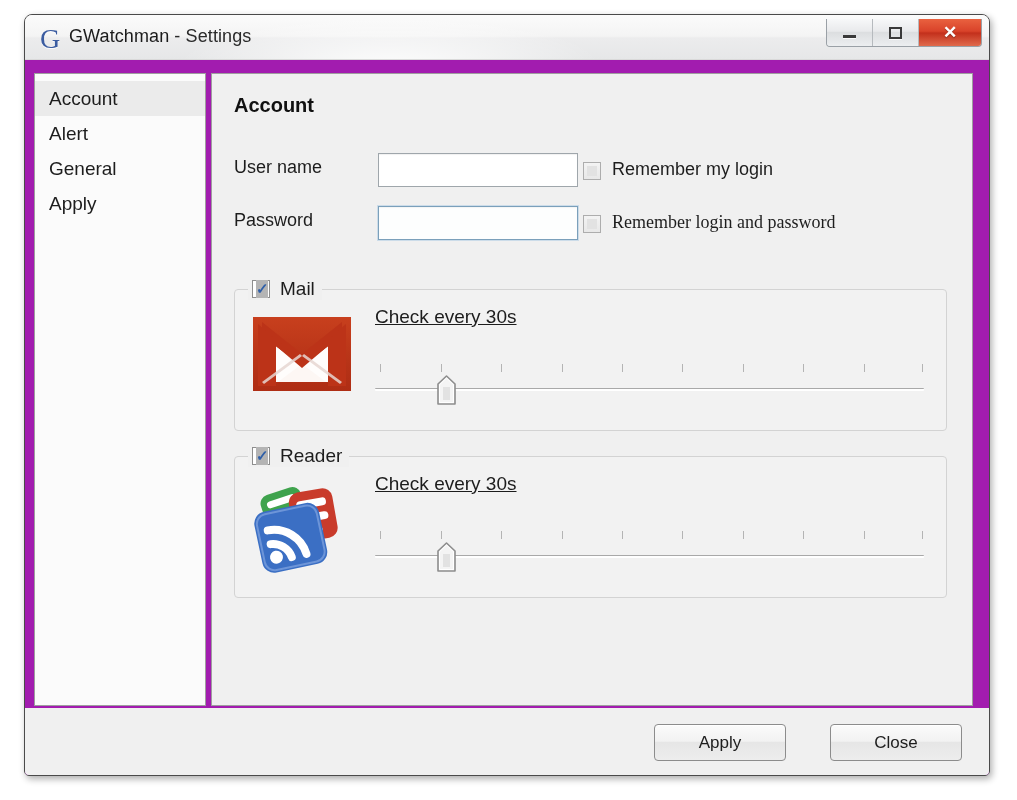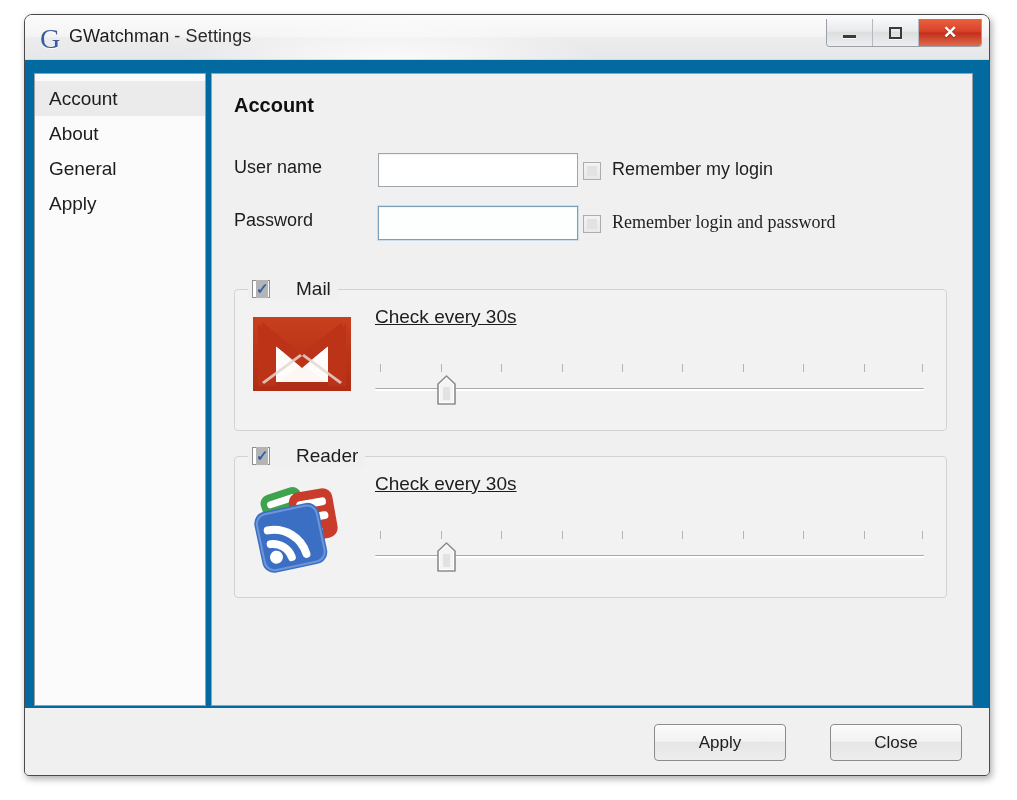--- a/index.html
+++ b/index.html
@@ -126,21 +126,21 @@
     border: 2px solid #3a3a3a;
     box-sizing: border-box;
     box-shadow: 0 1px 0 rgba(255,255,255,0.8);
   }
 
   
   .body-area {
     position: absolute;
     left: 0; top: 45px;
     right: 0; bottom: 0;
-    background: #0369a1;
+    background: #a21caf;
   }
 
   
   .sidebar {
     position: absolute;
     left: 9px; top: 13px;
     width: 172px;
     height: 633px;
     background: #fbfbfb;
     border: 1px solid #9e9e9e;
@@ -283,21 +283,21 @@
     position: absolute;
     left: 13px; top: -12px;
     height: 22px;
     display: flex;
     align-items: center;
     background: #f0f0f0;
     padding: 0 7px 0 4px;
     white-space: nowrap;
   }
   .group-legend .legend-text {
-    margin-left: 26px;
+    margin-left: 10px;
     font-size: 19px;
     color: #1d1d1d;
   }
 
   
   .svc-icon {
     position: absolute;
     left: 17px;
     top: 26px;
     width: 100px;
@@ -404,21 +404,21 @@
         <div class="winbtn close">
           <div class="glyph">✕</div>
         </div>
       </div>
     </div>
 
     <div class="body-area">
 
       <div class="sidebar">
         <div class="side-item selected">Account</div>
-        <div class="side-item">About</div>
+        <div class="side-item">Alert</div>
         <div class="side-item">General</div>
         <div class="side-item">Apply</div>
       </div>
 
       <div class="content">
 
         <div class="page-title">Account</div>
 
         <div class="form-row r1">
           <div class="field-label">User name</div>

